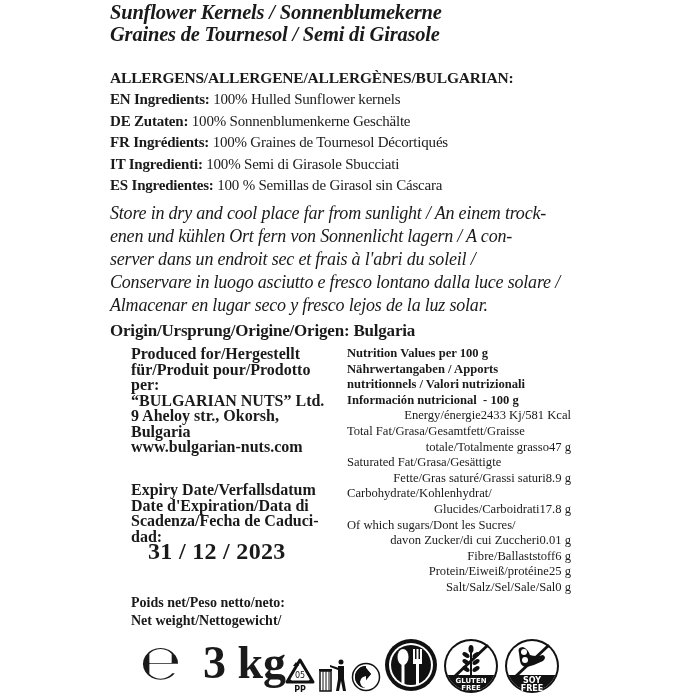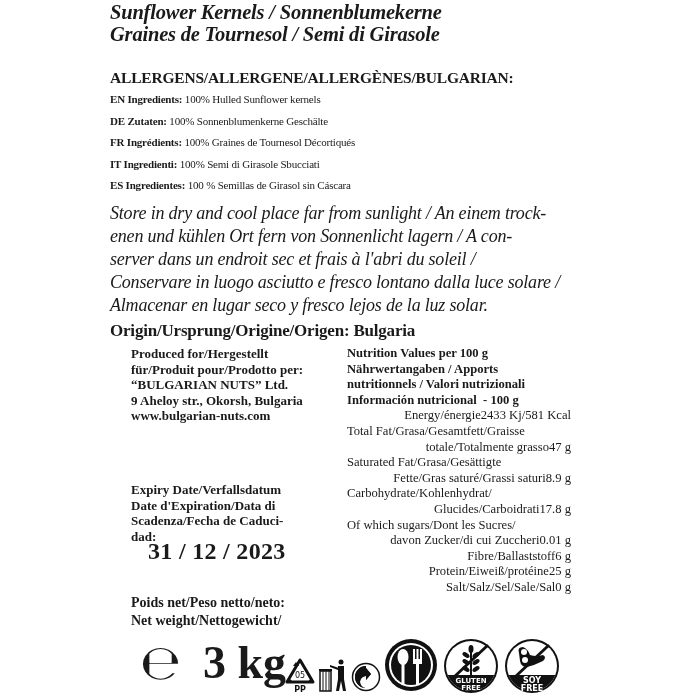--- a/index.html
+++ b/index.html
@@ -1,26 +1,26 @@
 <!DOCTYPE html>
 <html><head>
   <meta charset="utf-8">
   <style>
     html, body { margin: 0; padding: 0; background: #ffffff; }
     body { width: 700px; height: 700px; position: relative; overflow: hidden; color: #1a1a1a;
       font-family: "Liberation Serif", "DejaVu Serif", serif; }
     .center-block { position: absolute; left: 110px; width: 480px; }
     .title { font-style: italic; font-weight: bold; font-size: 20.5px; line-height: 22px; letter-spacing: -0.2px; }
     .allergen { font-weight: bold; font-size: 15.5px; line-height: 19px; letter-spacing: -0.2px; }
-    .ing { font-size: 11px; line-height: 21.5px; letter-spacing: -0.2px; white-space: nowrap; }
+    .ing { font-size: 15px; line-height: 21.5px; letter-spacing: -0.2px; white-space: nowrap; }
     .ing b { font-weight: bold; }
     .store { font-size: 18px; line-height: 23px; letter-spacing: -0.2px; font-style: italic; }
     .origin { font-weight: bold; font-size: 17px; line-height: 22px; letter-spacing: -0.2px; }
 
-    .left-col { position: absolute; left: 131px; width: 210px; font-size: 13px; line-height: 15.5px; font-weight: bold; }
+    .left-col { position: absolute; left: 131px; width: 210px; font-size: 16px; line-height: 15.5px; font-weight: bold; }
     .right-col { position: absolute; left: 347px; width: 224px; font-size: 12.6px; line-height: 15.6px; }
     .right-col .hdr { font-weight: bold; }
     .nrow { display: flex; justify-content: flex-end; white-space: nowrap; }
     .nline { white-space: nowrap; }
     .date { position: absolute; left: 148px; top: 538px; font-weight: bold; font-size: 24px; letter-spacing: 0.3px; }
     .netw { position: absolute; left: 131px; top: 594px; font-weight: bold; font-size: 14px; line-height: 18px; }
     .estim { position: absolute; left: 140px; top: 640px; font-size: 48px; line-height: 44px; font-family: "DejaVu Sans", sans-serif; font-weight: normal; }
     .weight { position: absolute; left: 203px; top: 645px; font-size: 46px; font-weight: bold; line-height: 36px; }
     .icon { position: absolute; }
   </style>

